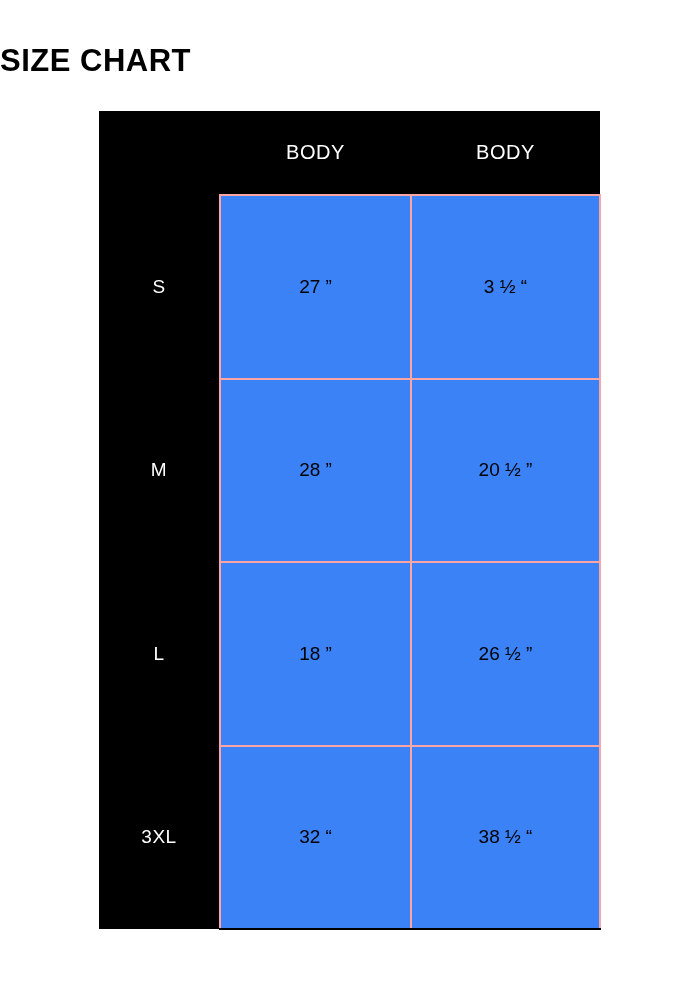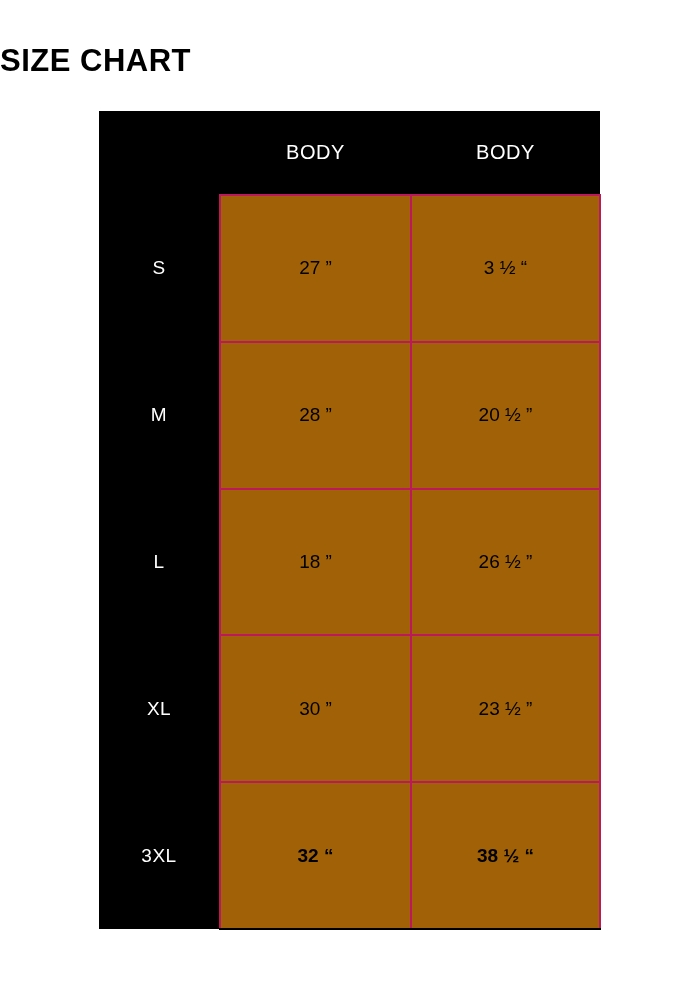--- a/index.html
+++ b/index.html
@@ -74,27 +74,26 @@
     color: #000000;
   }
   .size-table td.size-cell {
     background: #000000;
     color: #ffffff;
     font-size: 19px;
     letter-spacing: 0.5px;
     border: none;
   }
   .size-table td.measure-cell {
-    background: #a16207;
-    border: 2px solid #be185d;
+    background: #3b82f6;
+    border: 2px solid #fca5a5;
     white-space: nowrap;
   }
   .size-table tbody tr:last-child td.measure-cell {
     border-bottom: 2px solid #000000;
-    font-weight: bold;
   }
 </style>
 </head>
 <body>
 
 <div class="page">
 
   <div class="chart-title">SIZE CHART</div>
 
   <table class="size-table">
@@ -120,25 +119,20 @@
         <td class="size-cell">M</td>
         <td class="measure-cell">28 ”</td>
         <td class="measure-cell">20 ½ ”</td>
       </tr>
       <tr>
         <td class="size-cell">L</td>
         <td class="measure-cell">18 ”</td>
         <td class="measure-cell">26 ½ ”</td>
       </tr>
       <tr>
-        <td class="size-cell">XL</td>
-        <td class="measure-cell">30 ”</td>
-        <td class="measure-cell">23 ½ ”</td>
-      </tr>
-      <tr>
         <td class="size-cell">3XL</td>
         <td class="measure-cell">32 “</td>
         <td class="measure-cell">38 ½ “</td>
       </tr>
     </tbody>
   </table>
 
 </div>
 
 </body></html>

